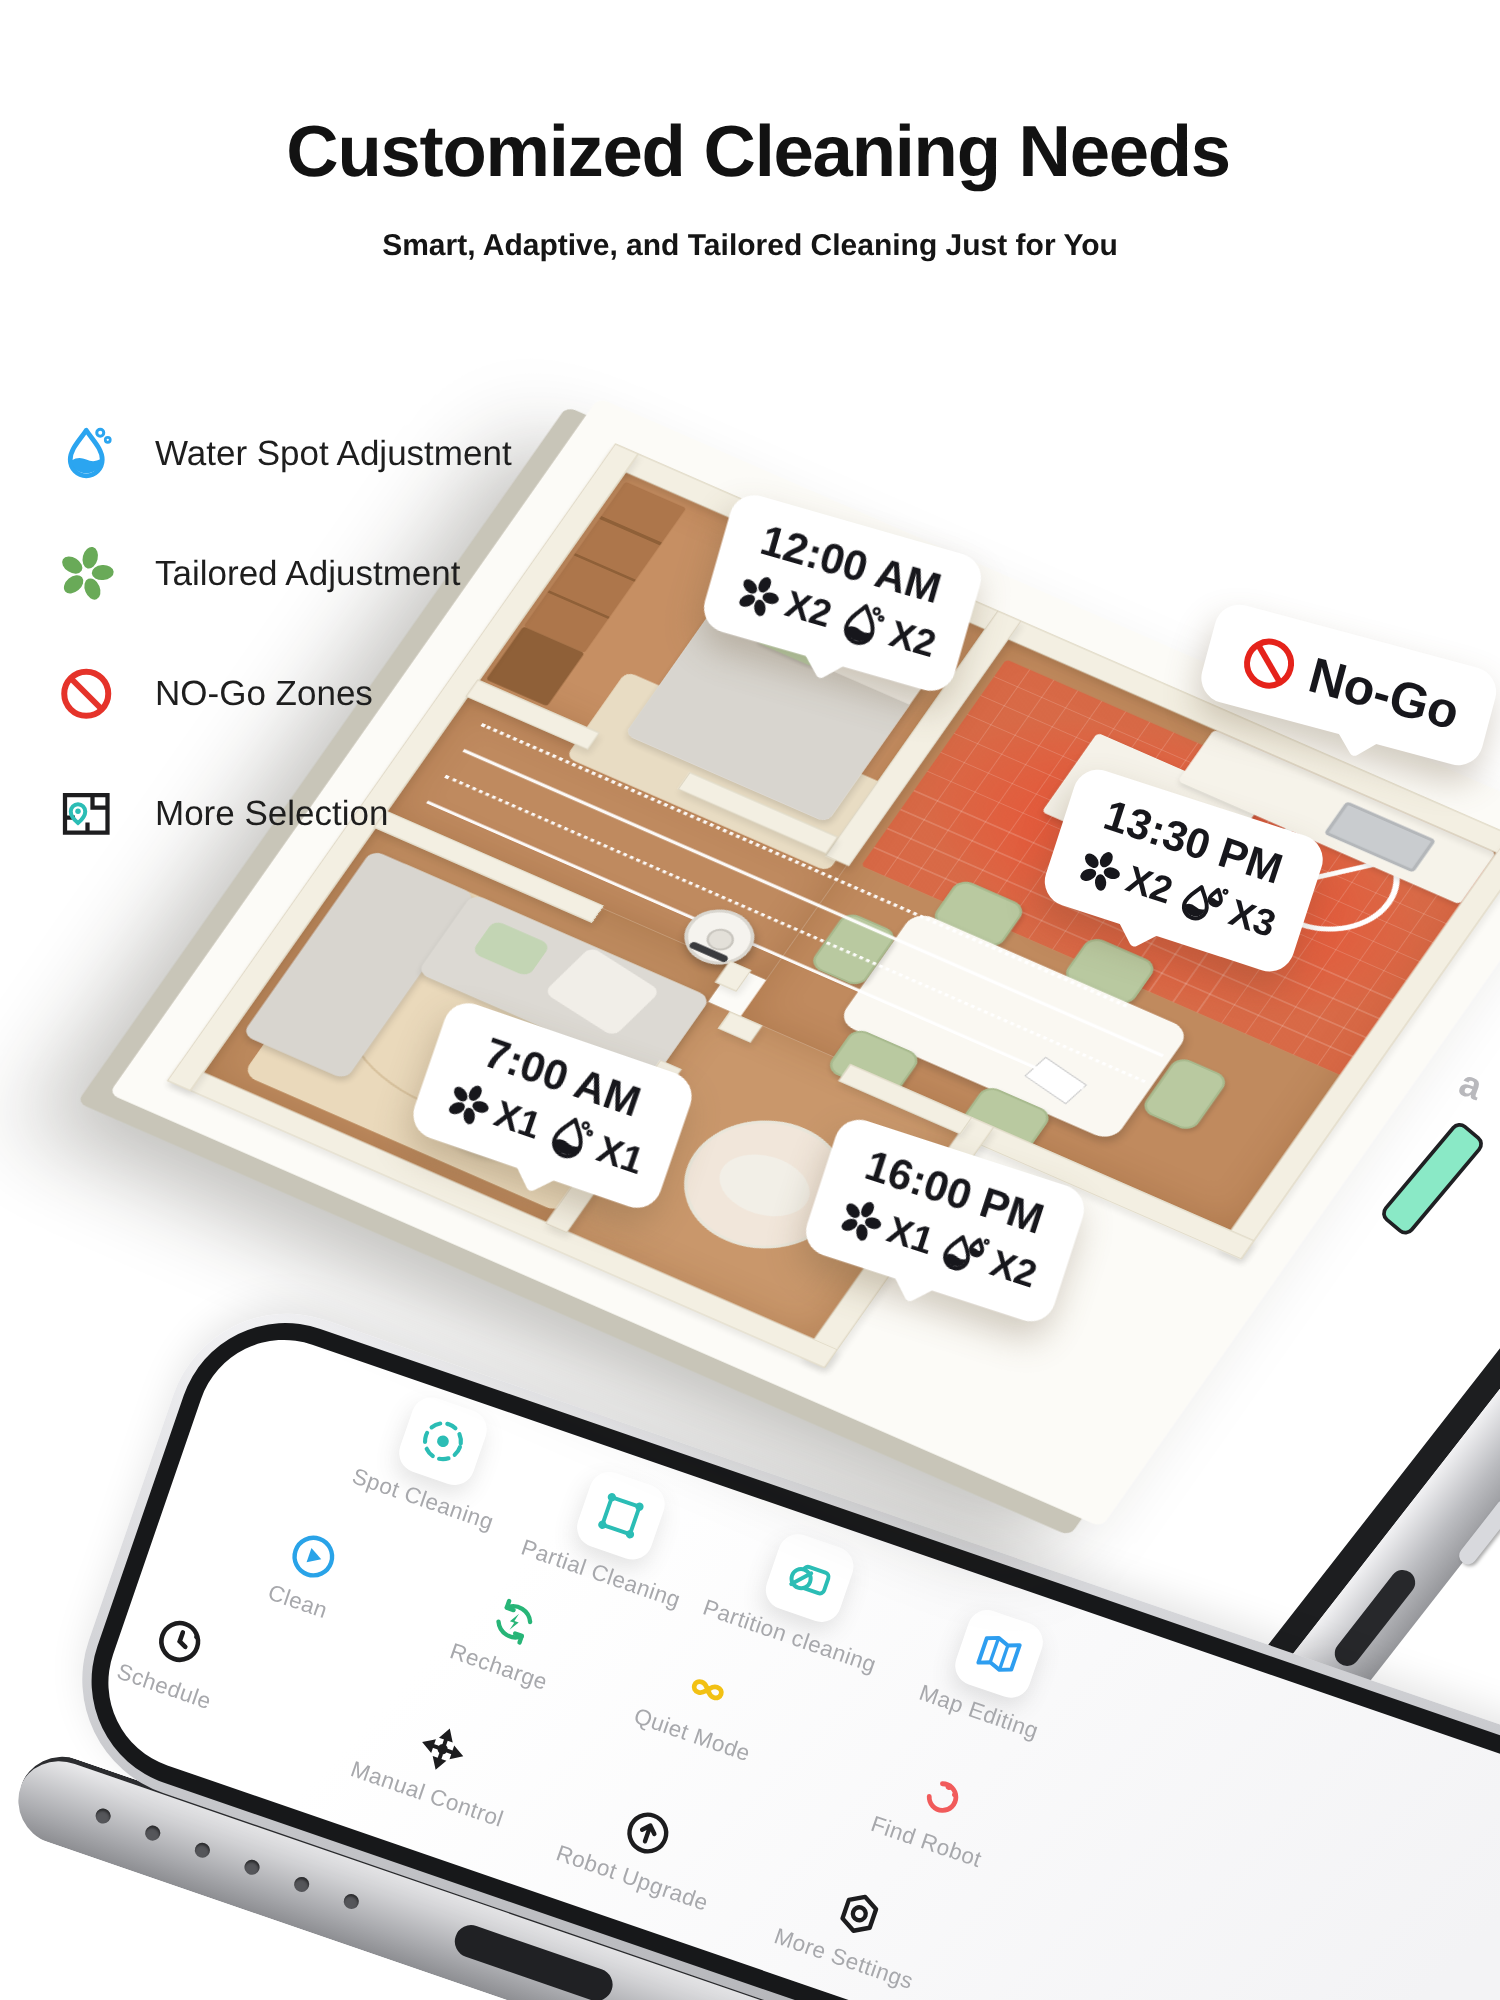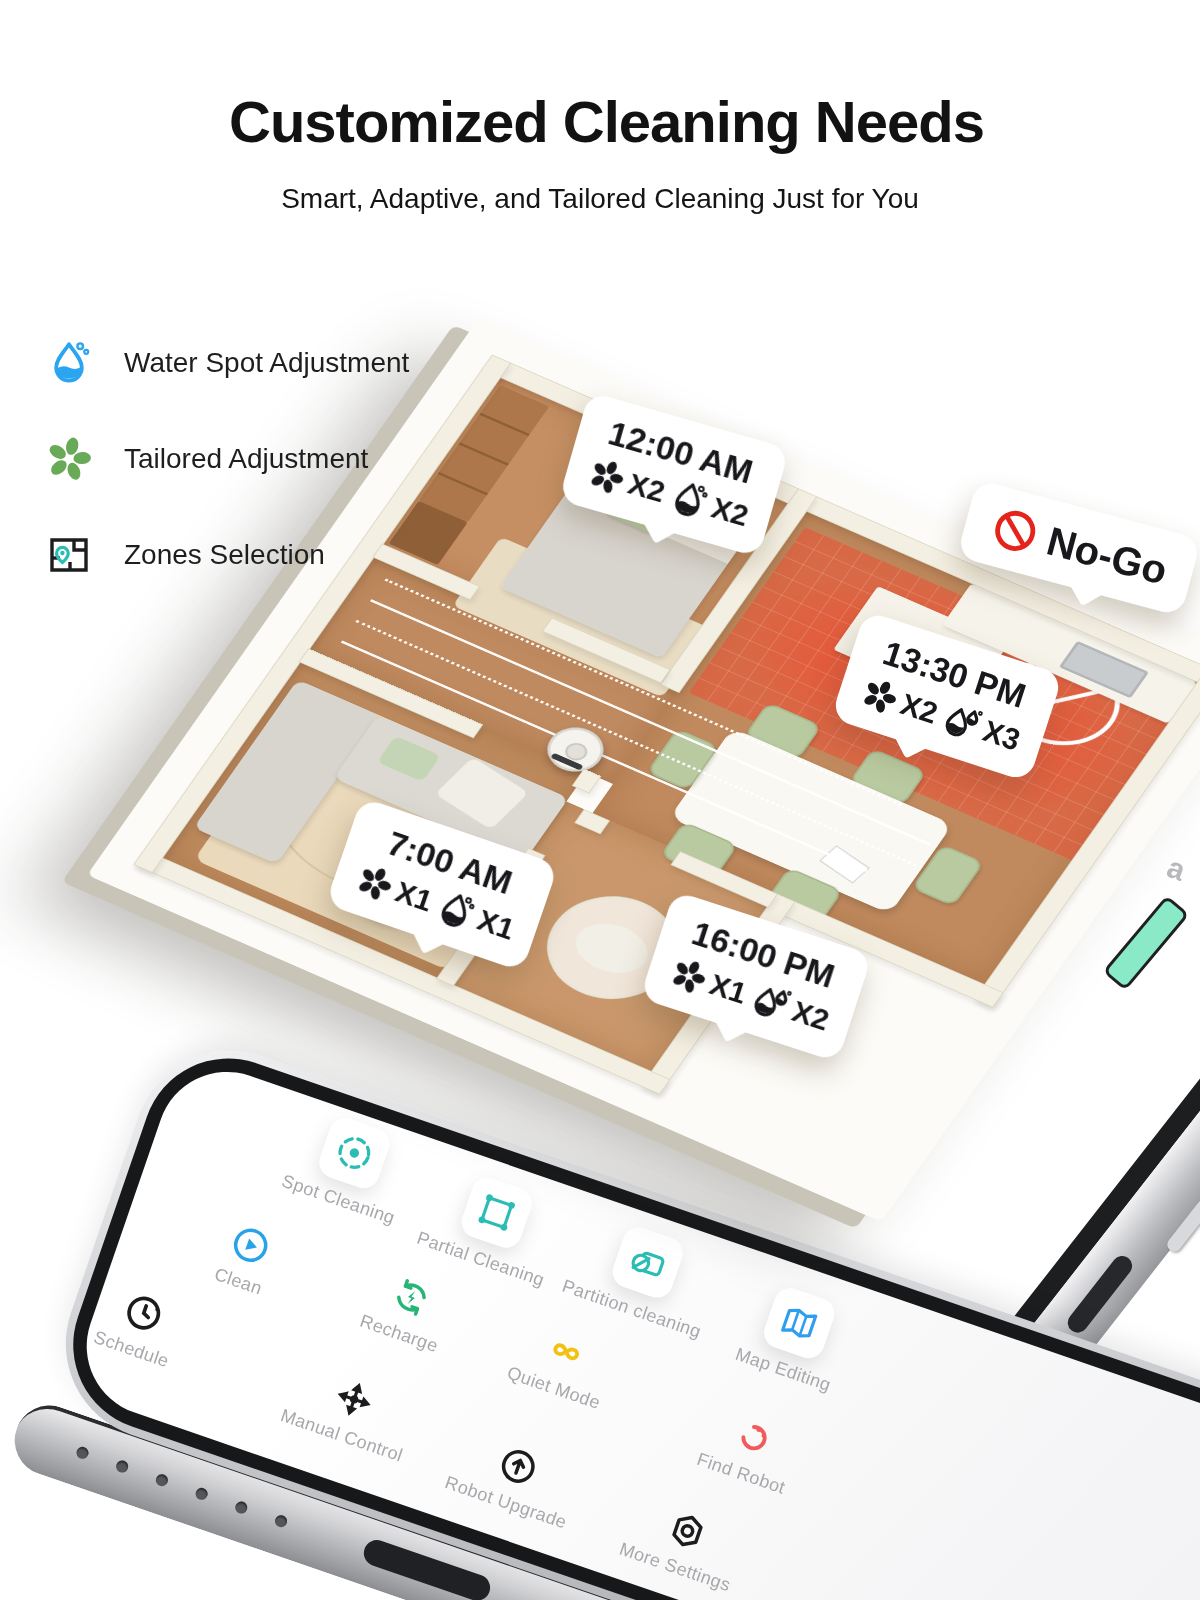--- a/index.html
+++ b/index.html
@@ -3,21 +3,21 @@
 <meta charset="utf-8">
 <style>
   html,body{margin:0;padding:0;}
   body{
     width:1200px;height:1600px;position:relative;overflow:hidden;
     background:#ffffff;font-family:"Liberation Sans",sans-serif;color:#161616;
   }
   
   .header{position:absolute;left:0;top:0;width:1200px;text-align:center;z-index:40;}
   .title{margin-top:88px;font-size:58px;font-weight:700;letter-spacing:-1px;color:#121212;margin-left:13px;}
-  .subtitle{margin-top:28px;font-size:28px;font-weight:400;color:#151515;}
+  .subtitle{margin-top:28px;font-size:24px;font-weight:700;color:#151515;}
   
   .features{position:absolute;left:44px;top:338px;z-index:40;}
   .feat{display:flex;align-items:center;margin-bottom:46px;}
   .feat .fic{width:50px;height:50px;flex:0 0 50px;display:flex;align-items:center;justify-content:center;}
   .feat .fic svg{width:48px;height:48px;}
   .feat .flabel{margin-left:30px;font-size:28px;font-weight:500;color:#1e1e1e;white-space:nowrap;}
   .c-blue{color:#2ba5f0;} .c-green{color:#69aa58;} .c-red{color:#e5332a;}
   .c-teal{color:#2bbdb5;} .c-pink{color:#e0569a;} .c-tealb{color:#18bdb0;}
   .c-skyblue{color:#3d85ec;} .c-grass{color:#47a13d;}
   
@@ -280,26 +280,34 @@
   </div>
   <div class="feat">
     <span class="fic c-green">
         <svg>
           <use href="#i-fan"></use>
         </svg>
       </span>
     <span class="flabel">Tailored Adjustment</span>
   </div>
   <div class="feat">
+    <span class="fic c-red">
+        <svg>
+          <use href="#i-ban"></use>
+        </svg>
+      </span>
+    <span class="flabel">NO-Go Zones</span>
+  </div>
+  <div class="feat">
     <span class="fic">
         <svg>
           <use href="#i-room"></use>
         </svg>
       </span>
-    <span class="flabel">Zones Selection</span>
+    <span class="flabel">More Selection</span>
   </div>
 </div>
 
 <div class="phone">
   <div class="bezel">
     <div class="screen">
 
       <div class="app-item" style="left:119px;top:8px">
         <span class="tile">
             <span class="aic c-teal"><svg>

